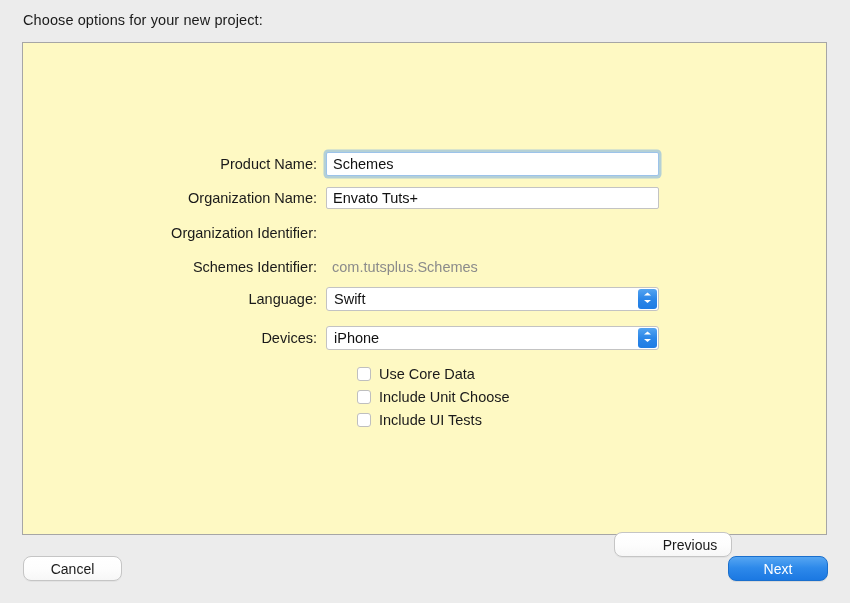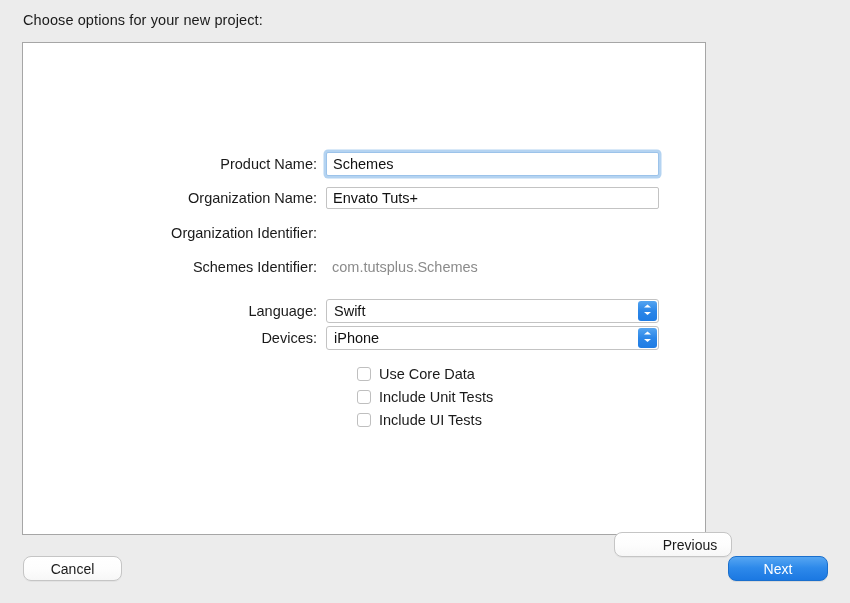--- a/index.html
+++ b/index.html
@@ -25,23 +25,23 @@
     color: #1a1a1a;
     letter-spacing: 0.1px;
     white-space: nowrap;
   }
 
   
   .panel {
     position: absolute;
     left: 22px;
     top: 42px;
-    width: 684px;
+    width: 805px;
     height: 493px;
-    background: #ffffff;
+    background: #fef9c3;
     border: 1px solid #a6a6a6;
     box-sizing: border-box;
   }
 
   
   .form {
     position: absolute;
     left: 0;
     top: 0;
     width: 100%;
@@ -197,21 +197,21 @@
         <div class="row-label">Organization Name:</div>
         <input type="text" class="textfield" value="Envato Tuts+" style="">
       </div>
       <div class="row" style="top: 179px;">
         <div class="row-label">Organization Identifier:</div>
       </div>
       <div class="row" style="top: 213px;">
         <div class="row-label">Schemes Identifier:</div>
         <div class="static-value">com.tutsplus.Schemes</div>
       </div>
-      <div class="row" style="top: 245px; margin-top: 12px;">
+      <div class="row" style="top: 245px;">
         <div class="row-label">Language:</div>
         <div class="popup">
           <span class="popup-text">Swift</span>
   <span class="popup-arrows">
     <svg width="9" height="6" viewBox="0 0 9 6" aria-hidden="true">
       <path d="M4.5 0.4 L8 3.4 L1 3.4 Z" fill="#ffffff"></path>
     </svg>
     <svg width="9" height="6" viewBox="0 0 9 6" aria-hidden="true">
       <path d="M4.5 3.0 L1 0 L8 0 Z" fill="#ffffff"></path>
     </svg>
@@ -233,21 +233,21 @@
         </div>
       </div>
     </div>
   <div id="checkbox-group">
       <div class="checkrow" style="top: 321px;">
         <span class="checkbox"></span>
         <span class="check-label">Use Core Data</span>
       </div>
       <div class="checkrow" style="top: 344px;">
         <span class="checkbox"></span>
-        <span class="check-label">Include Unit Tests</span>
+        <span class="check-label">Include Unit Choose</span>
       </div>
       <div class="checkrow" style="top: 367px;">
         <span class="checkbox"></span>
         <span class="check-label">Include UI Tests</span>
       </div>
     </div>
 </div>
 
 <div class="btn btn-default" id="cancel-button">Cancel</div>
 

